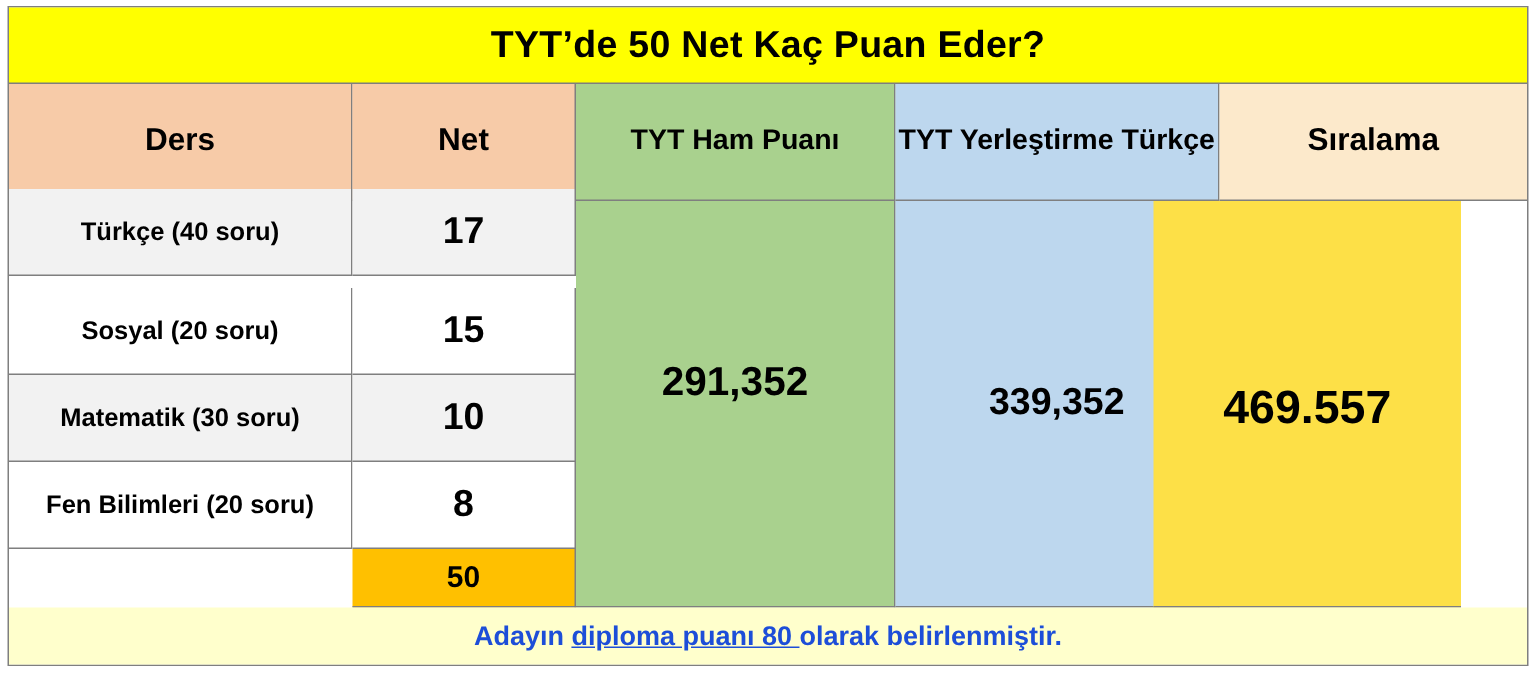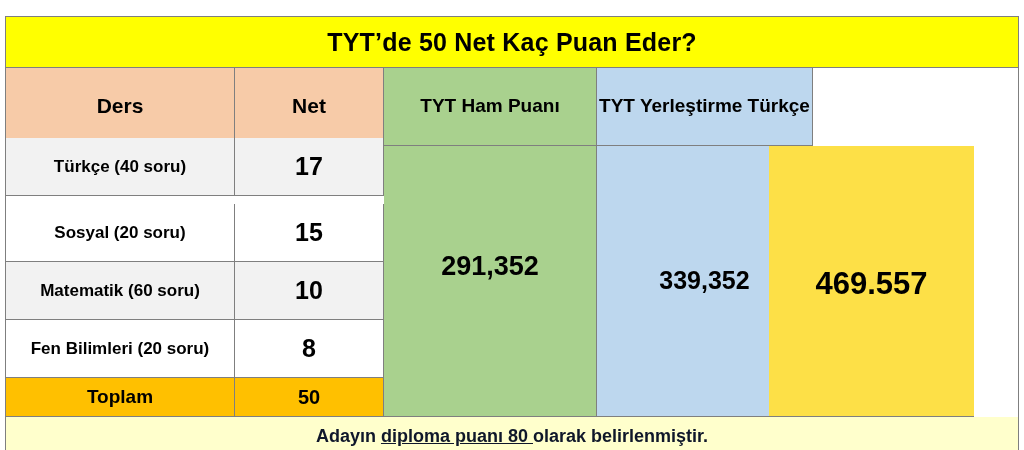--- a/index.html
+++ b/index.html
@@ -12,21 +12,21 @@
     background: #ffffff;
     font-family: "Liberation Sans", sans-serif;
     overflow: hidden;
   }
 
   #page {
     position: relative;
     width: 1024px;
     height: 371px;
     box-sizing: border-box;
-    padding: 16px 5px 6px 5px;
+    padding: 4px 5px 6px 5px;
   }
 
   .table-wrap {
     position: relative;
     width: 1014px;
     height: 440px;
     border: 1px solid #7f7f7f;
     box-sizing: border-box;
     background: #ffffff;
   }
@@ -133,54 +133,54 @@
     top: 400px;
     width: 1012px;
     height: 38px;
     background: #ffffcc;
     box-sizing: border-box;
     display: flex;
     align-items: center;
     justify-content: center;
     font-size: 18px;
     font-weight: bold;
-    color: #0f172a;
+    color: #1d4ed8;
     border-bottom: none;
   }
   .footer .u { text-decoration: underline; }
   .footer span { white-space: pre; }
 </style>
 </head>
 <body>
 
 <div id="page">
   <div class="table-wrap">
 
     <div class="title-bar">
       <div class="title-text">TYT’de 50 Net Kaç Puan Eder?</div>
     </div>
 
     <div class="cell hdr hdr-ders">Ders</div>
     <div class="cell hdr hdr-net">Net</div>
     <div class="cell hdr hdr-ham">TYT Ham Puanı</div>
     <div class="cell hdr hdr-yer">TYT Yerleştirme Türkçe</div>
+    <div class="cell hdr hdr-sira">Sıralama</div>
 
     <div class="cell rw rw-label r0 bg-gray">Türkçe (40 soru)</div>
     <div class="cell rw rw-value r0 bg-gray">17</div>
 
     <div class="cell rw rw-label r1 bg-white">Sosyal (20 soru)</div>
     <div class="cell rw rw-value r1 bg-white">15</div>
 
-    <div class="cell rw rw-label r2 bg-gray">Matematik (60 soru)</div>
+    <div class="cell rw rw-label r2 bg-gray">Matematik (30 soru)</div>
     <div class="cell rw rw-value r2 bg-gray">10</div>
 
     <div class="cell rw rw-label r3 bg-white">Fen Bilimleri (20 soru)</div>
     <div class="cell rw rw-value r3 bg-white">8</div>
 
-    <div class="cell rw-label total">Toplam</div>
     <div class="cell rw-value total total-value">50</div>
 
     <div class="cell merged merged-ham">291,352</div>
     <div class="cell merged merged-yer">339,352</div>
     <div class="cell merged merged-sira">469.557</div>
 
     <div class="footer">
       <span>Adayın </span>
         <span class="u">diploma puanı 80 </span>
         <span>olarak belirlenmiştir.</span>

